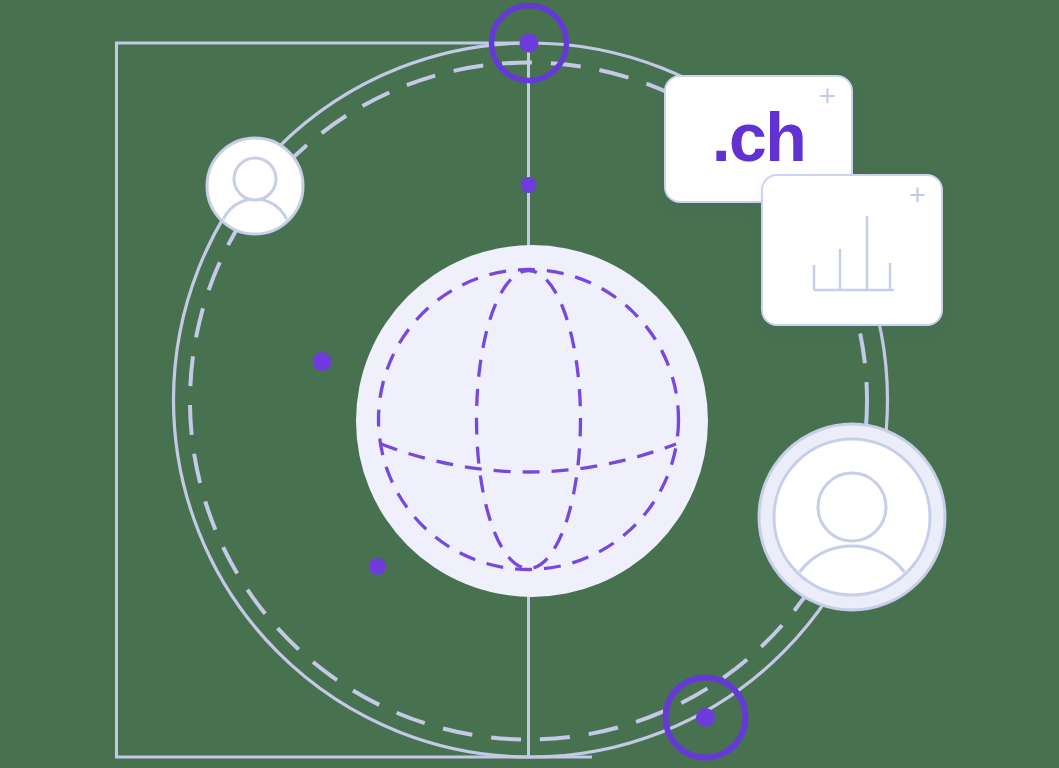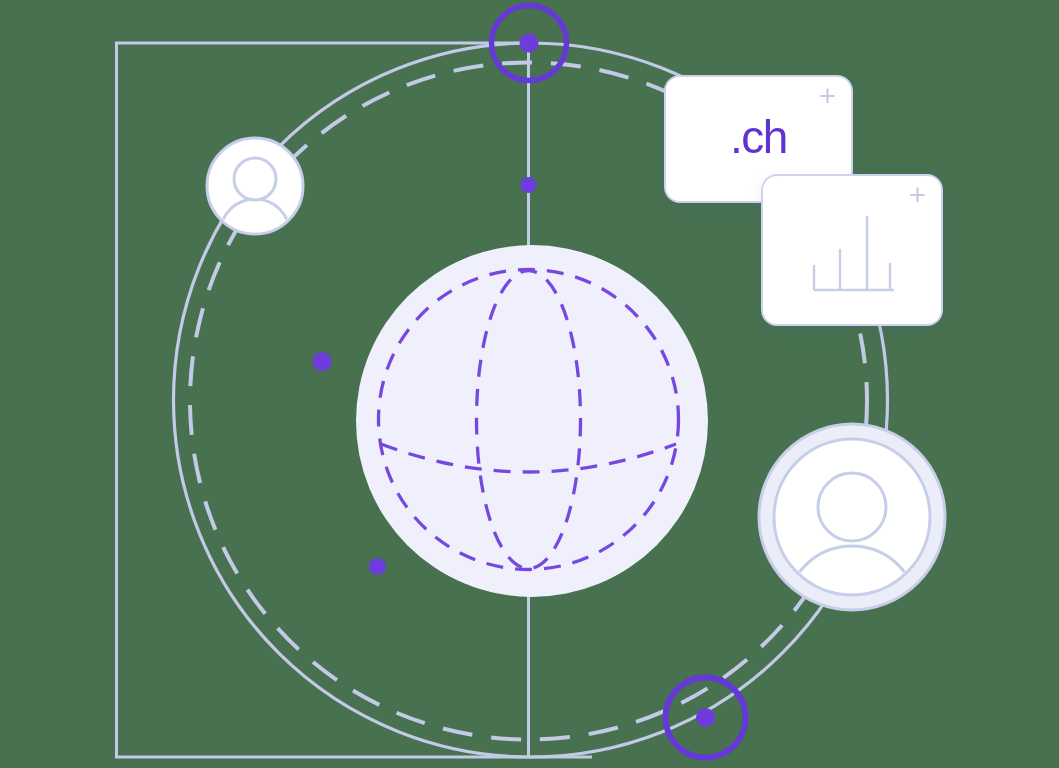--- a/index.html
+++ b/index.html
@@ -42,21 +42,21 @@
   .card-domain{left:664px;top:75px;width:189px;height:128px;z-index:3;
     display:flex;align-items:center;justify-content:center;}
   .card-stats{left:761px;top:174px;width:182px;height:152px;z-index:4;}
   .plus{
     position:absolute;top:2px;right:15px;
     color:var(--line,#c2cae7);
     font-size:29px;font-weight:400;line-height:1.2;
   }
   .domain-label{
     color:var(--text_purple,#6132d1);
-    font-size:46px;font-weight:400;letter-spacing:-1.5px;
+    font-size:68px;font-weight:700;letter-spacing:-1.5px;
     transform:translateY(-2px);
   }
   .bars{position:absolute;left:40px;top:30px;width:110px;height:95px;}
   .bar-line{fill:none;stroke:var(--avatar_border,#c6cee9);stroke-width:2.4;}
 </style>
 </head>
 <body>
 
 <div class="stage">
 

